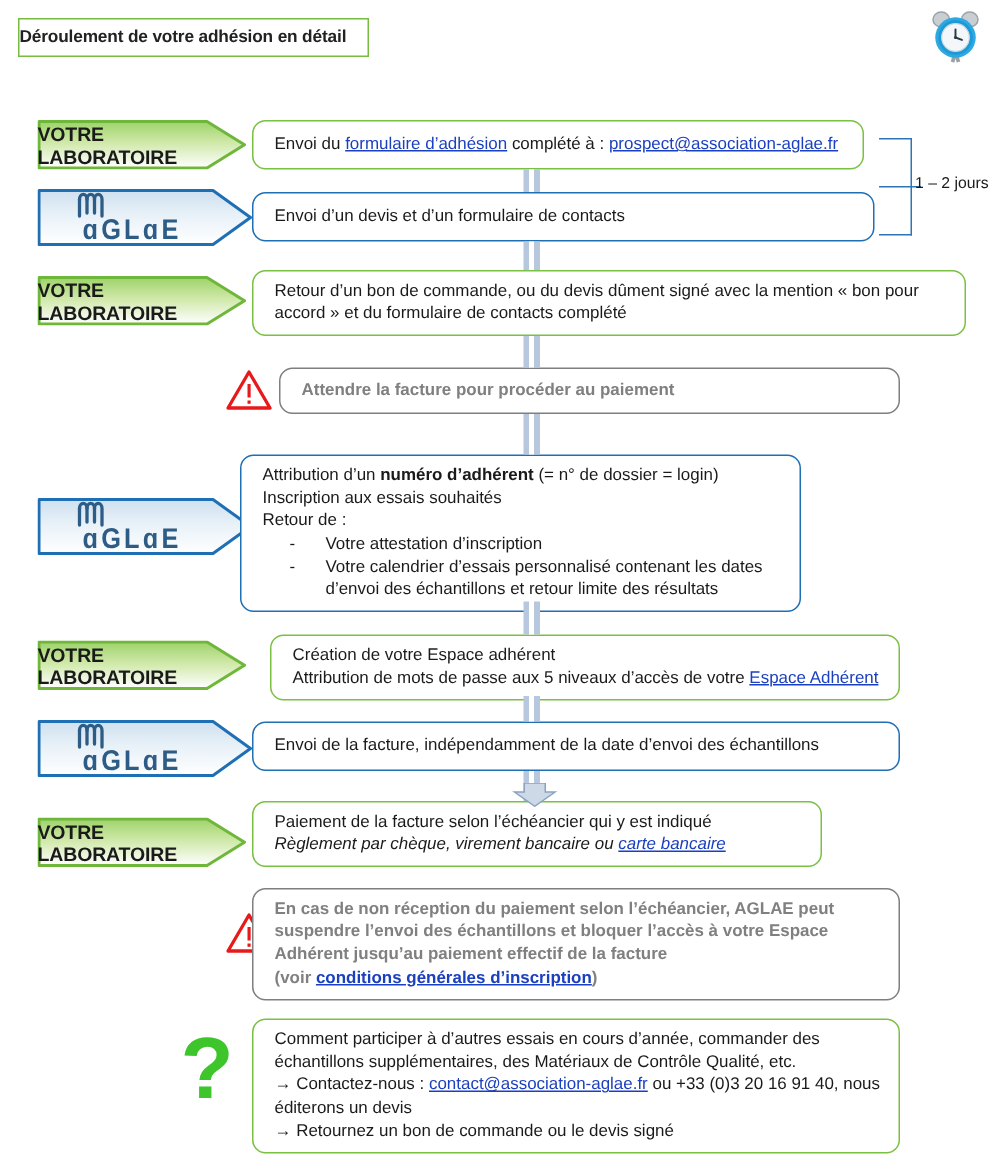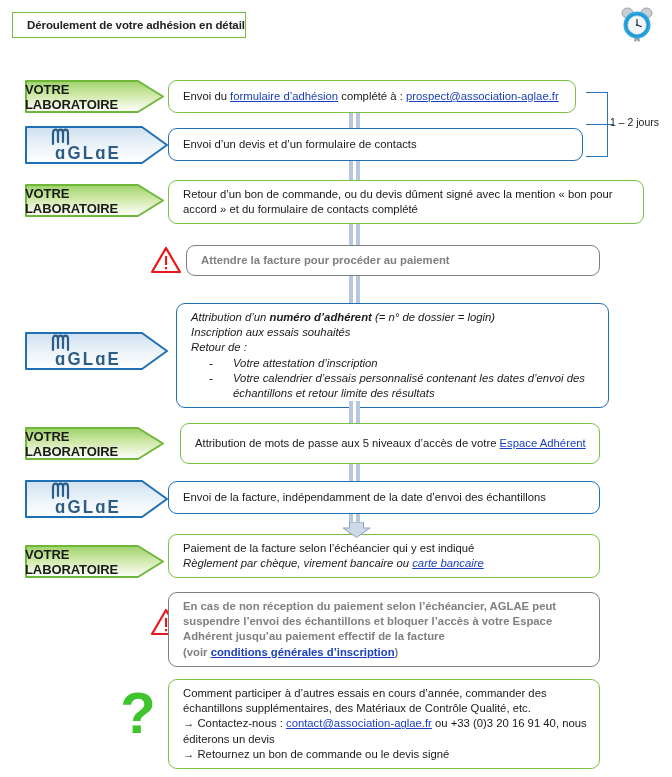--- a/index.html
+++ b/index.html
@@ -18,21 +18,20 @@
   }
 
   
   .title-box {
     position: absolute;
     left: 12px; top: 12px;
     width: 234px; height: 26px;
     border: 1.5px solid #77bb41;
     background: #ffffff;
     display: flex; align-items: center;
-    padding-left: 14px;
   }
   .title-box span {
     font-size: 11.5px;
     font-weight: bold;
     color: #222222;
     letter-spacing: -0.1px;
   }
 
   
   .clock-wrap {
@@ -288,21 +287,21 @@
       <path d="M14,16 L14,5"></path>
       <path d="M14,5 C14,0.5 19,0.5 19,5 L19,14"></path>
       <path d="M19,5 C19,0.5 24,0.5 24,5 L24,14"></path>
       <path d="M24,5 C24,0.5 29,0.5 29,5 L29,16"></path>
     </g>
     <g fill="#2d5c86" font-family="'Liberation Sans', sans-serif" font-size="19" font-weight="bold" letter-spacing="2.4">
       <text x="16" y="31" textLength="66" lengthAdjust="spacingAndGlyphs">ɑGLɑE</text>
     </g>
         </svg>
       </div>
-      <div class="cbox blue" style="left: 176px; top: 303px; width: 433px; min-height: 98px; font-style: italic;">
+      <div class="cbox blue" style="left: 160px; top: 303px; width: 374px; min-height: 98px;">
         <p><span>Attribution d’un </span><b class="bld">numéro d’adhérent</b><span> (= n° de dossier = login)</span></p>
         <p><span>Inscription aux essais souhaités</span></p>
         <p><span>Retour de :</span></p>
         <ul>
           <li>Votre attestation d’inscription</li>
           <li>Votre calendrier d’essais personnalisé contenant les dates d’envoi des échantillons et retour limite des résultats</li>
         </ul>
       </div>
       <div class="actor" style="left: 25px; top: 427px; width: 139px; height: 33px;">
         <svg class="chev" viewBox="0 0 139 33" preserveAspectRatio="none">
@@ -311,20 +310,21 @@
         <stop offset="0%" stop-color="#9ed36a"></stop>
         <stop offset="45%" stop-color="#cfe8a8"></stop>
         <stop offset="100%" stop-color="#ffffff"></stop>
       </linearGradient>
     </defs>
     <path d="M1,1 L113,1 L138,16.5 L113,32 L1,32 Z" fill="url(#grad-g-139-33)" stroke="#6fb73a" stroke-width="2" stroke-linejoin="round"></path>
         </svg>
         <span class="actor-label">VOTRE LABORATOIRE</span>
       </div>
       <div class="cbox green" style="left: 180px; top: 423px; width: 420px; min-height: 41px;">
+        <p><span>Création de votre Espace adhérent</span></p>
         <p><span>Attribution de mots de passe aux 5 niveaux d’accès de votre </span><a class="lnk" href="#">Espace Adhérent</a></p>
       </div>
       <div class="actor" style="left: 25px; top: 480px; width: 143px; height: 38px;">
         <svg class="chev" viewBox="0 0 143 38" preserveAspectRatio="none">
           <defs>
       <linearGradient id="grad-b-143-38" x1="0" y1="0" x2="0" y2="1">
         <stop offset="0%" stop-color="#cfe0ef"></stop>
         <stop offset="45%" stop-color="#e8f1f8"></stop>
         <stop offset="100%" stop-color="#ffffff"></stop>
       </linearGradient>
@@ -352,21 +352,21 @@
       <linearGradient id="grad-g-139-33" x1="0" y1="0" x2="0" y2="1">
         <stop offset="0%" stop-color="#9ed36a"></stop>
         <stop offset="45%" stop-color="#cfe8a8"></stop>
         <stop offset="100%" stop-color="#ffffff"></stop>
       </linearGradient>
     </defs>
     <path d="M1,1 L113,1 L138,16.5 L113,32 L1,32 Z" fill="url(#grad-g-139-33)" stroke="#6fb73a" stroke-width="2" stroke-linejoin="round"></path>
         </svg>
         <span class="actor-label">VOTRE LABORATOIRE</span>
       </div>
-      <div class="cbox green" style="left: 168px; top: 534px; width: 432px; min-height: 44px;">
+      <div class="cbox green" style="left: 168px; top: 534px; width: 380px; min-height: 44px;">
         <p><span>Paiement de la facture selon l’échéancier qui y est indiqué</span></p>
         <p class="ital"><span>Règlement par chèque, virement bancaire ou </span><a class="lnk ital" href="#">carte bancaire</a></p>
       </div>
       <div class="warn-ico" style="left: 150px; top: 608px;"><svg viewBox="0 0 32 28" width="32" height="28">
      <path d="M16,2 L30,26 L2,26 Z" fill="#ffffff" stroke="#e8191b" stroke-width="2.2" stroke-linejoin="round"></path>
      <rect x="15" y="10" width="2.1" height="9" fill="#e8191b"></rect>
      <rect x="15" y="21" width="2.1" height="2.2" fill="#e8191b"></rect>
    </svg></div>
       <div class="cbox gray" style="left: 168px; top: 592px; width: 432px; min-height: 68px;">
         <p class="muted"><span>En cas de non réception du paiement selon l’échéancier, AGLAE peut suspendre l’envoi des échantillons et bloquer l’accès à votre Espace Adhérent jusqu’au paiement effectif de la facture</span></p>

